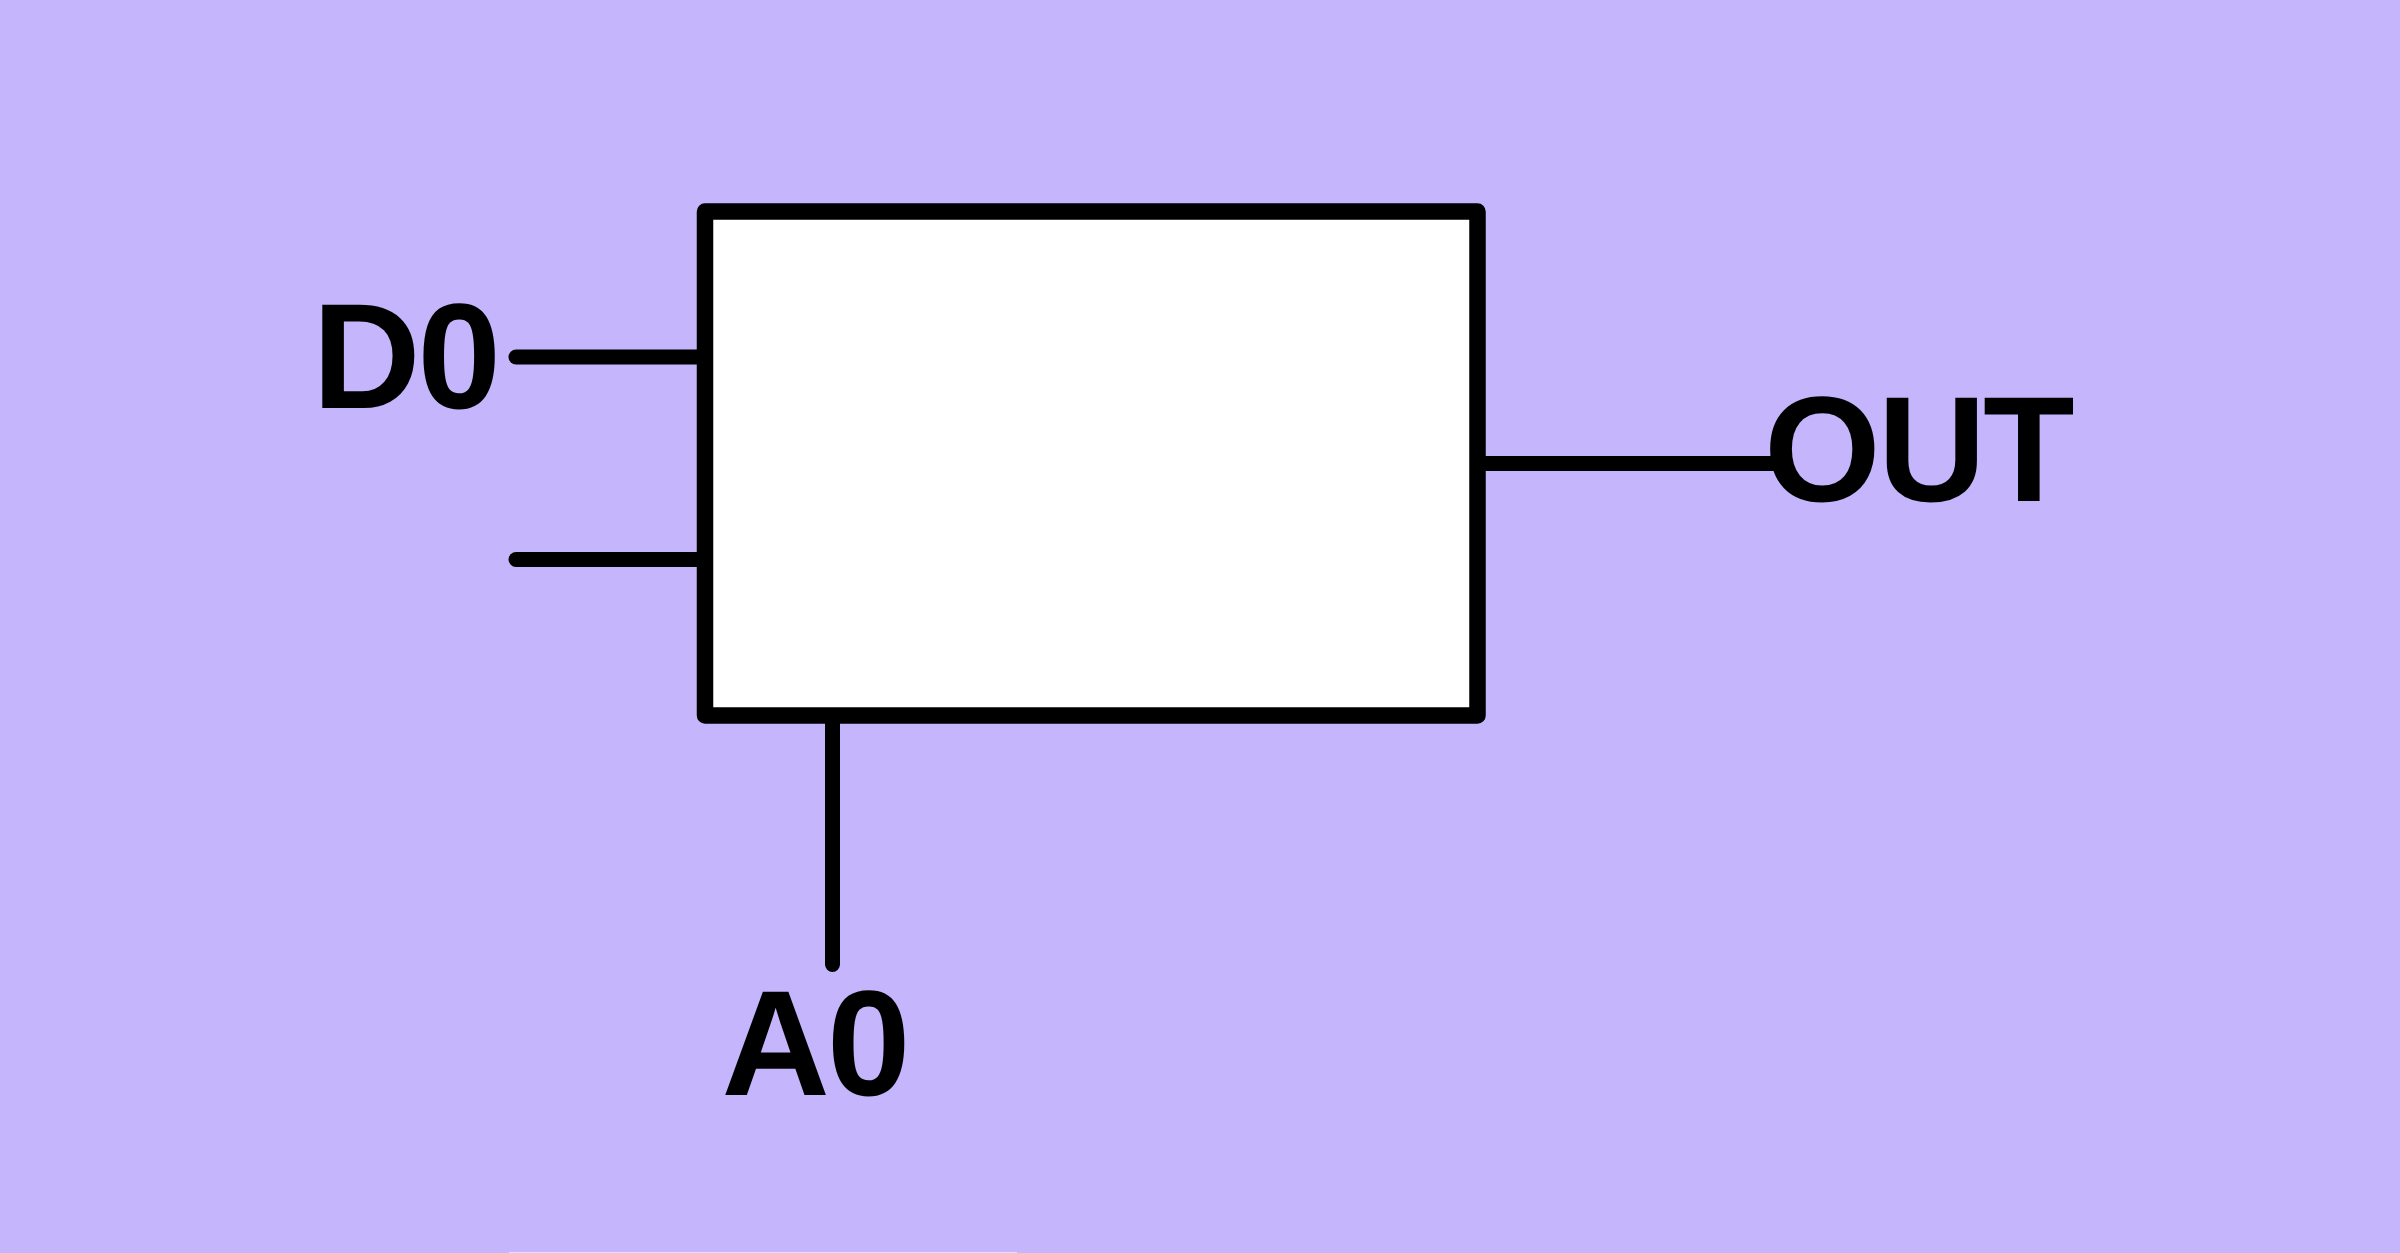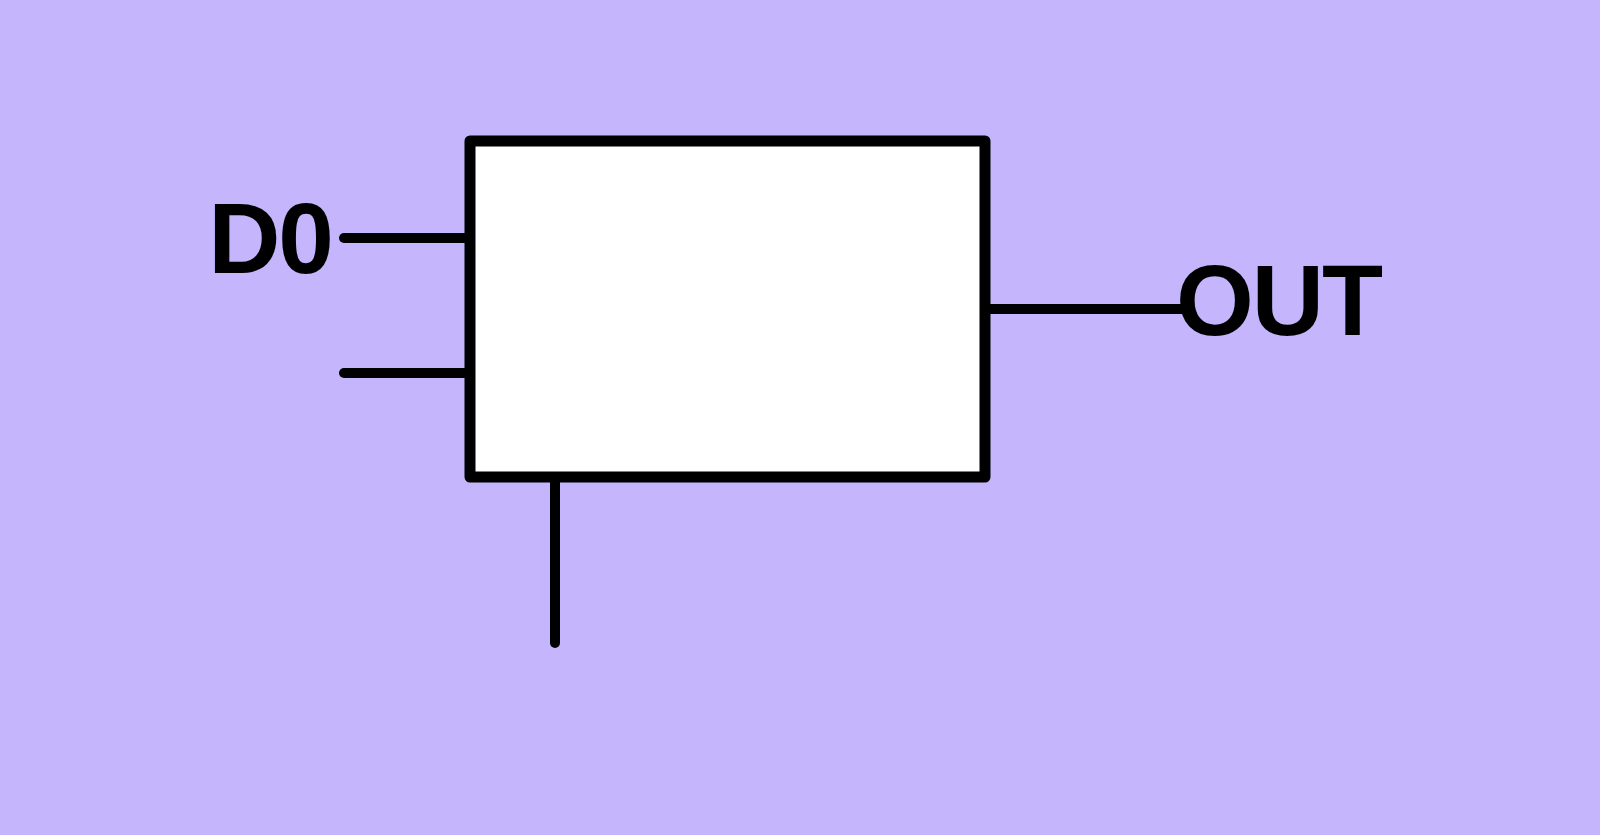--- a/index.html
+++ b/index.html
@@ -69,14 +69,15 @@
     <line x1="985" y1="309" x2="1183" y2="309" stroke="#000000" stroke-width="10" stroke-linecap="round"></line>
 
     <line x1="555" y1="477" x2="555" y2="643" stroke="#000000" stroke-width="10" stroke-linecap="round"></line>
   </svg>
 
   <div class="pin-label label-d0">D0</div>
 
 
   <div class="pin-label label-out">OUT</div>
 
+  <div class="pin-label label-a0">A0</div>
 
 </div>
 
 </body></html>

